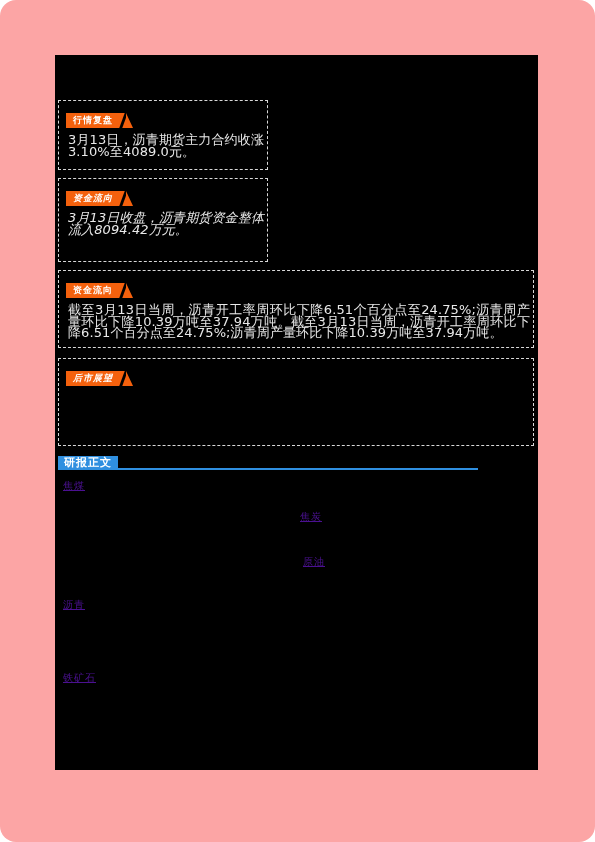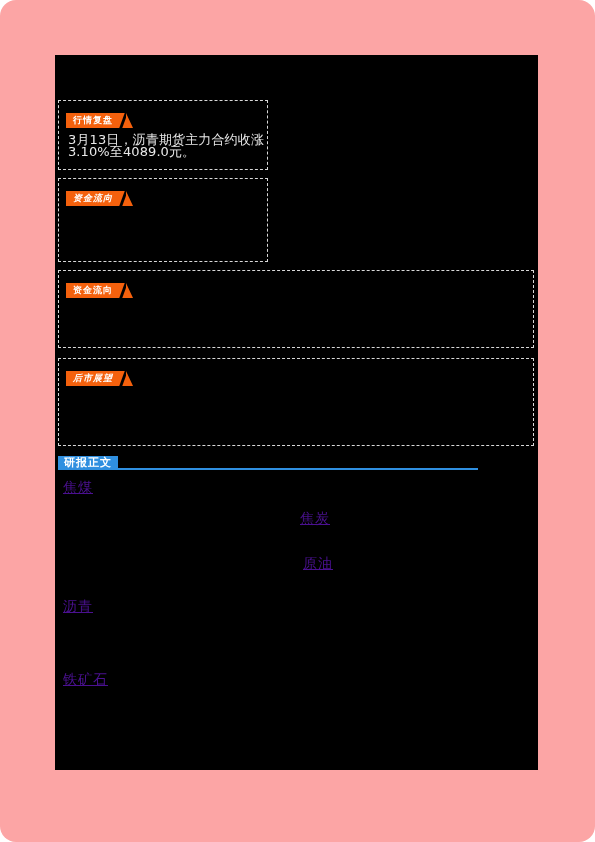--- a/index.html
+++ b/index.html
@@ -128,21 +128,21 @@
     top: 12px;
     width: 420px;
     height: 2px;
     background: #2f8fe0;
   }
 
   
   .doc-link {
     position: absolute;
     color: #4b1191;
-    font-size: 14px;
+    font-size: 10px;
     text-decoration: underline;
     letter-spacing: 1px;
     white-space: nowrap;
     cursor: pointer;
   }
 </style>
 </head>
 <body>
 
 <div id="page">
@@ -152,26 +152,28 @@
       <div class="badge-wrap">
         <span class="badge">行情复盘</span>
       </div>
       <div class="body-text">3月13日，沥青期货主力合约收涨3.10%至4089.0元。</div>
     </div>
 
     <div class="section" id="sec-1">
       <div class="badge-wrap">
         <span class="badge">资金流向</span>
       </div>
+      <div class="body-text">3月13日收盘，沥青期货资金整体流入8094.42万元。</div>
     </div>
 
     <div class="section" id="sec-2">
       <div class="badge-wrap">
         <span class="badge">资金流向</span>
       </div>
+      <div class="body-text">截至3月13日当周，沥青开工率周环比下降6.51个百分点至24.75%;沥青周产量环比下降10.39万吨至37.94万吨。截至3月13日当周，沥青开工率周环比下降6.51个百分点至24.75%;沥青周产量环比下降10.39万吨至37.94万吨。</div>
     </div>
 
     <div class="section" id="sec-3">
       <div class="badge-wrap">
         <span class="badge">后市展望</span>
       </div>
     </div>
 
     <div id="report-header">
       <div id="report-rule"></div>

